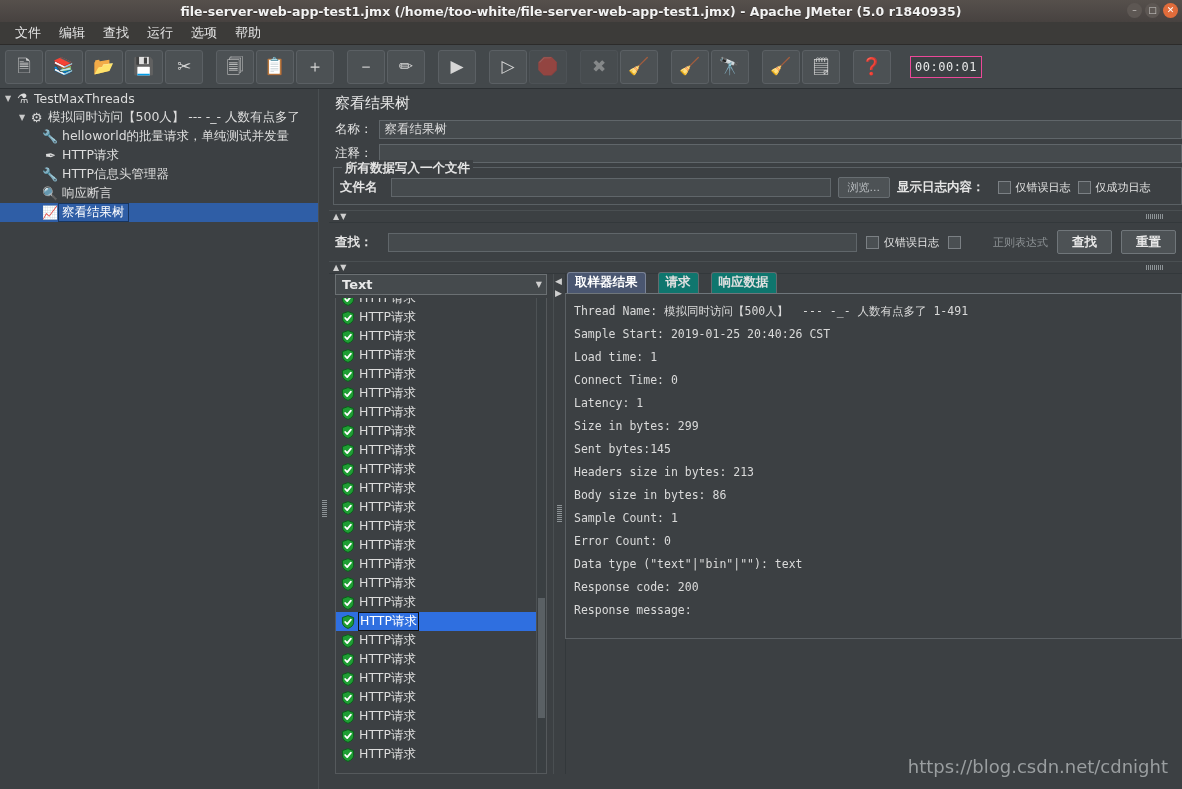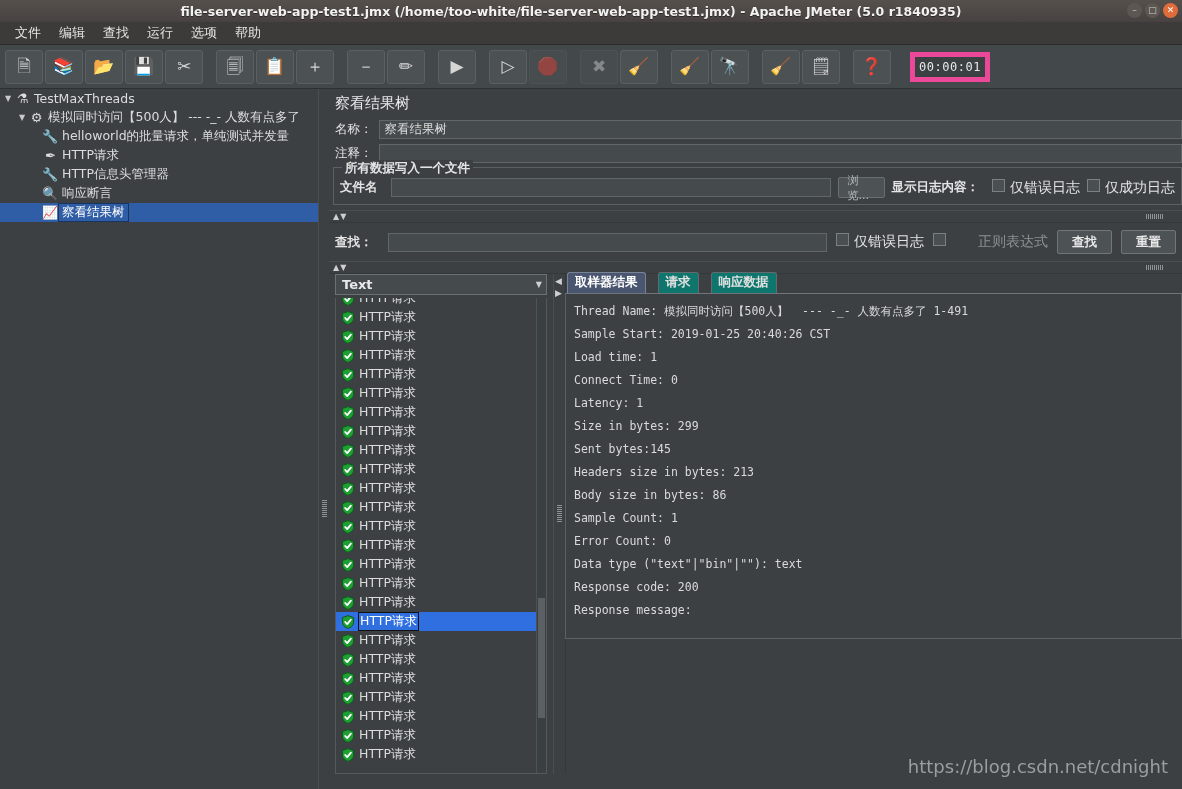--- a/index.html
+++ b/index.html
@@ -52,21 +52,21 @@
   .tbtn{
     width:36px;height:32px;margin-right:2px;
     background:#4c5154;border:1px solid #5b6064;border-radius:3px;
     display:flex;align-items:center;justify-content:center;
     font-size:17px;line-height:1;cursor:default;
   }
   .tbtn.disabled{opacity:.45;}
   .tbsep{width:11px;height:1px;}
   .timer{
     margin-left:6px;height:20px;min-width:62px;
-    background:#3b4043;border:5px solid #ec4899;
+    background:#3b4043;border:1px solid #ec4899;
     font-family:"DejaVu Sans Mono","Liberation Mono",monospace;
     font-size:12px;color:#e8e8e8;letter-spacing:.5px;
     display:flex;align-items:center;justify-content:center;padding:0 4px;
   }
 
   
   .treepane{
     position:absolute;left:0;top:89px;width:318px;height:700px;
     background:#3c4043;overflow:hidden;
   }
@@ -119,21 +119,21 @@
   .filerow{display:flex;align-items:center;gap:7px;}
   .filerow .flabel{font-weight:bold;}
   .browse{
     height:19px;padding:0 9px;background:#4d5255;border:1px solid #686e72;
     color:#b9bdc0;font-size:11px;display:flex;align-items:center;border-radius:2px;
   }
   .chk{
     width:11px;height:11px;background:#4a4f52;border:1px solid #7b8084;
     display:inline-block;flex:0 0 11px;
   }
-  .chk-wrap{display:flex;align-items:flex-start;gap:5px;font-size:14px;color:#e4e4e4;white-space:nowrap;}
+  .chk-wrap{display:flex;align-items:center;gap:5px;font-size:11px;color:#e4e4e4;white-space:nowrap;}
 
   .hsplit{
     height:11px;position:relative;background:#3c4043;
     border-top:1px solid #4a4f52;border-bottom:1px solid #33383b;
   }
   .hsplit .arrows{position:absolute;left:4px;top:1px;font-size:8px;color:#cfcfcf;letter-spacing:1px;}
   .hsplit .grip{
     position:absolute;right:18px;top:3px;width:18px;height:5px;
     background:repeating-linear-gradient(90deg,#8d9396 0 1px,transparent 1px 2px);
   }

